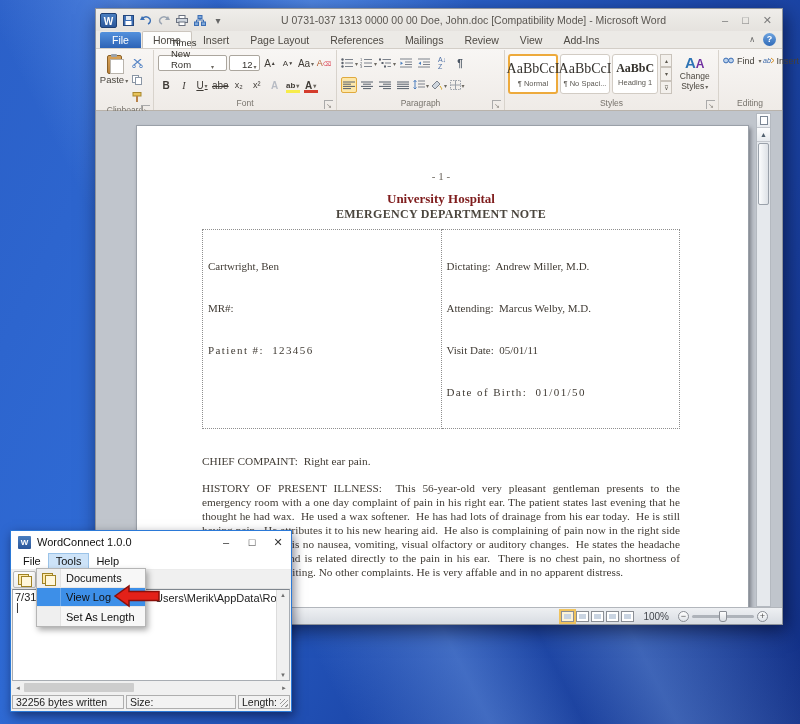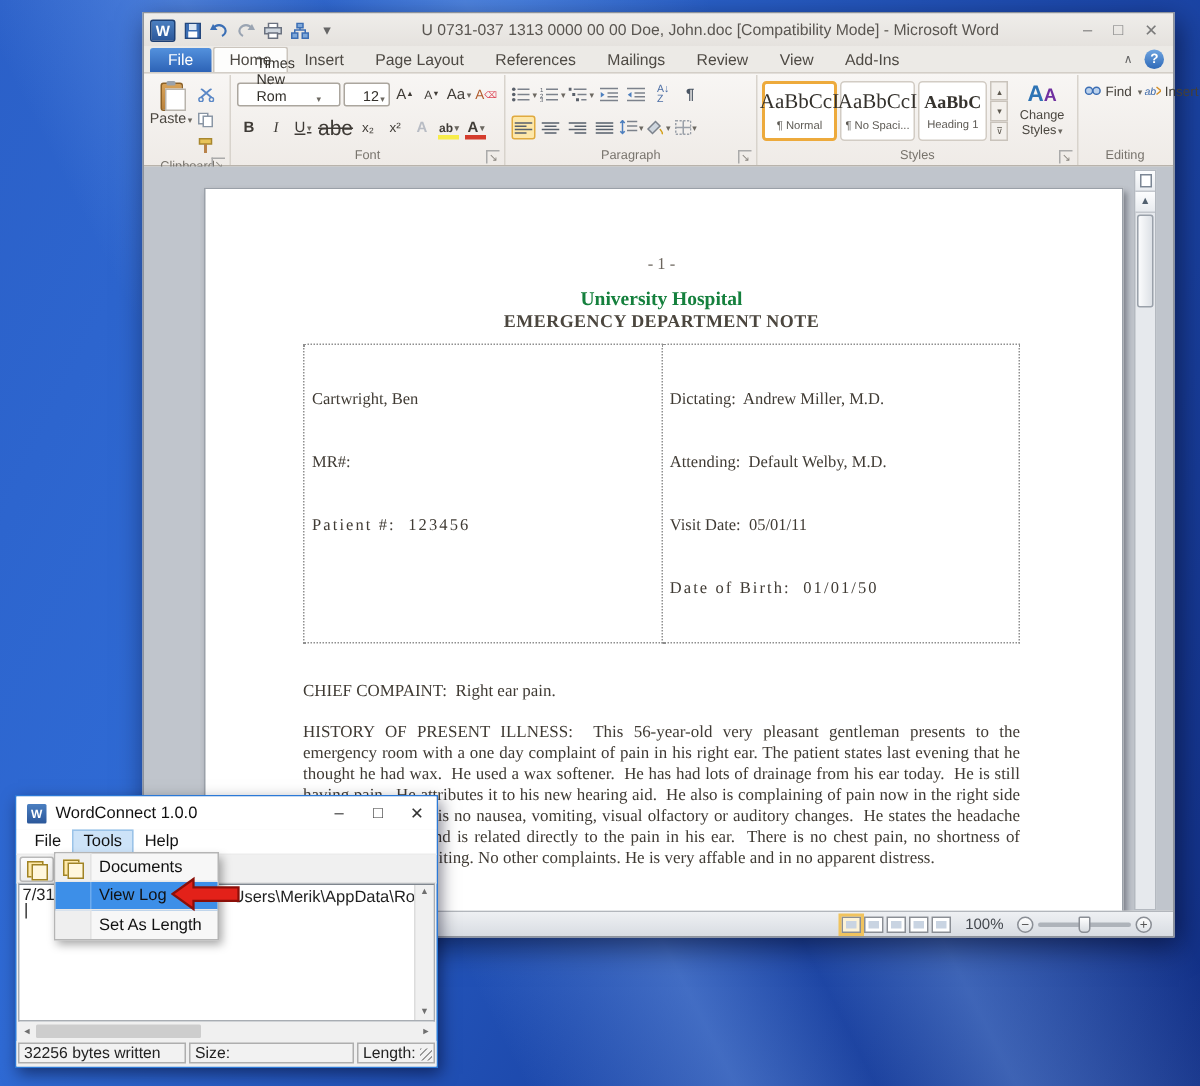--- a/index.html
+++ b/index.html
@@ -49,21 +49,21 @@
     font-size:9.5px; color:#33302b; padding:0 12px; justify-content:space-between;}
   .hl{ background:#fde7a9; border:1px solid #e0aa3e; border-radius:2px; }
 
   .paste-btn{ width:30px; display:flex; flex-direction:column; align-items:center; font-size:9.5px; color:#4a463f; padding-top:3px;}
   .clipicon{ width:15px; height:19px; background:linear-gradient(#d8a257,#b9823d); border:1px solid #8a6026; border-radius:2px; position:relative;}
   .clipicon::before{ content:""; position:absolute; left:3.5px; top:-2px; width:6px; height:3px; background:#9aa2ab; border-radius:1px;}
   .clipicon::after{ content:""; position:absolute; left:2px; top:3px; width:12px; height:13px; background:#fff; border:1px solid #b9b4ac;}
   .clip-col{ display:flex; flex-direction:column; justify-content:flex-start; gap:1px; padding-top:3px;}
 
   .b{ font-weight:bold; } .i{ font-style:italic; font-family:"Liberation Serif",serif;} .u{ text-decoration:underline;}
-  .strike{ text-decoration:line-through; font-size:14px;}
+  .strike{ text-decoration:line-through; font-size:10px;}
   .fontcolor{ position:relative; font-weight:bold; font-size:10px;}
   .bar{ position:absolute; left:1px; right:1px; bottom:0px; height:3px; }
 
   .stylecell{ width:50px; height:40px; background:#fff; border:1px solid #d2ccc4; border-radius:3px; margin:2px 1px 0;
     display:flex; flex-direction:column; align-items:center; justify-content:center; }
   .stylecell.sel{ border:2px solid #edaa3c; }
   .st-sample{ font-family:"Liberation Serif",serif; font-size:14px; color:#35322d;}
   .st-sample.h1s{ font-weight:bold; font-size:12px;}
   .st-name{ font-size:7.5px; color:#5c5953; margin-top:2px; white-space:nowrap;}
   .st-scroll{ width:13px; display:flex; flex-direction:column; margin:2px 1px 0; }
@@ -74,21 +74,21 @@
 
   .edit-col{ display:flex; flex-direction:row; gap:1px; padding:2px 2px;}
   .edit-row{ display:flex; align-items:center; gap:3px; font-size:9px; color:#44403a; height:13px;}
 
   
   .docarea{ flex:1; background:#c0c5cc; position:relative; overflow:hidden; }
   .page{ position:absolute; left:40px; top:14px; width:613px; height:520px; background:#fff;
     border:1px solid #9aa0a8; box-shadow:2px 3px 4px rgba(40,45,55,.45); }
   .pagecontent{ padding:44px 68px 0 65px; font-family:"Liberation Serif",serif; color:#403b34; }
   .pgnum{ text-align:center; font-size:11px; color:#6b655d; margin-bottom:9px;}
-  .doc-h1{ text-align:center; font-size:13px; font-weight:bold; color:#15803d;}
+  .doc-h1{ text-align:center; font-size:13px; font-weight:bold; color:#7f1d1d;}
   .doc-h2{ text-align:center; font-size:12px; font-weight:bold; color:#4b463e; margin-bottom:7px; letter-spacing:.3px;}
   table.info{ width:100%; border-collapse:collapse; font-size:11px; line-height:14px;}
   table.info td{ border:1px dotted #8f8f8f; padding:1px 5px; vertical-align:top; white-space:pre-wrap;}
   td.leftcell{ width:50%; }
   .ls{ letter-spacing:1.4px; }
   .banner{ border:1px solid #8f8f8f; margin-top:5px; text-align:center; font-size:7.5px; font-weight:bold;
     color:#5a564f; padding:2px 0; letter-spacing:.4px;}
   .docbody{ margin-top:25px; font-size:11.3px; line-height:14px; }
   .docbody p{ margin-bottom:13px; text-align:justify; white-space:pre-wrap;}
 
@@ -453,21 +453,21 @@
           <table class="info">
             <tbody>
                 <tr>
               <td class="leftcell">
                 <div>Cartwright, Ben</div>
                 <div>MR#:</div>
                 <div class="ls">Patient #:  123456</div>
               </td>
               <td>
                 <div>Dictating:  Andrew Miller, M.D.</div>
-                <div>Attending:  Default Welby, M.D.</div>
+                <div>Attending:  Marcus Welby, M.D.</div>
                 <div>Visit Date:  05/01/11</div>
                 <div class="ls">Date of Birth:  01/01/50</div>
               </td>
             </tr>
           </tbody>
             </table>
           <div class="docbody">
             <p>CHIEF COMPAINT:  Right ear pain.</p>
             <p>HISTORY OF PRESENT ILLNESS:  This 56-year-old very pleasant gentleman presents to the emergency room with a one day complaint of pain in his right ear. The patient states last evening that he thought he had wax.  He used a wax softener.  He has had lots of drainage from his ear today.  He is still having pain.  He attributes it to his new hearing aid.  He also is complaining of pain now in the right side of his head.  There is no nausea, vomiting, visual olfactory or auditory changes.  He states the headache is behind the ear and is related directly to the pain in his ear.  There is no chest pain, no shortness of breath, nausea, vomiting. No other complaints. He is very affable and in no apparent distress.</p>
 

